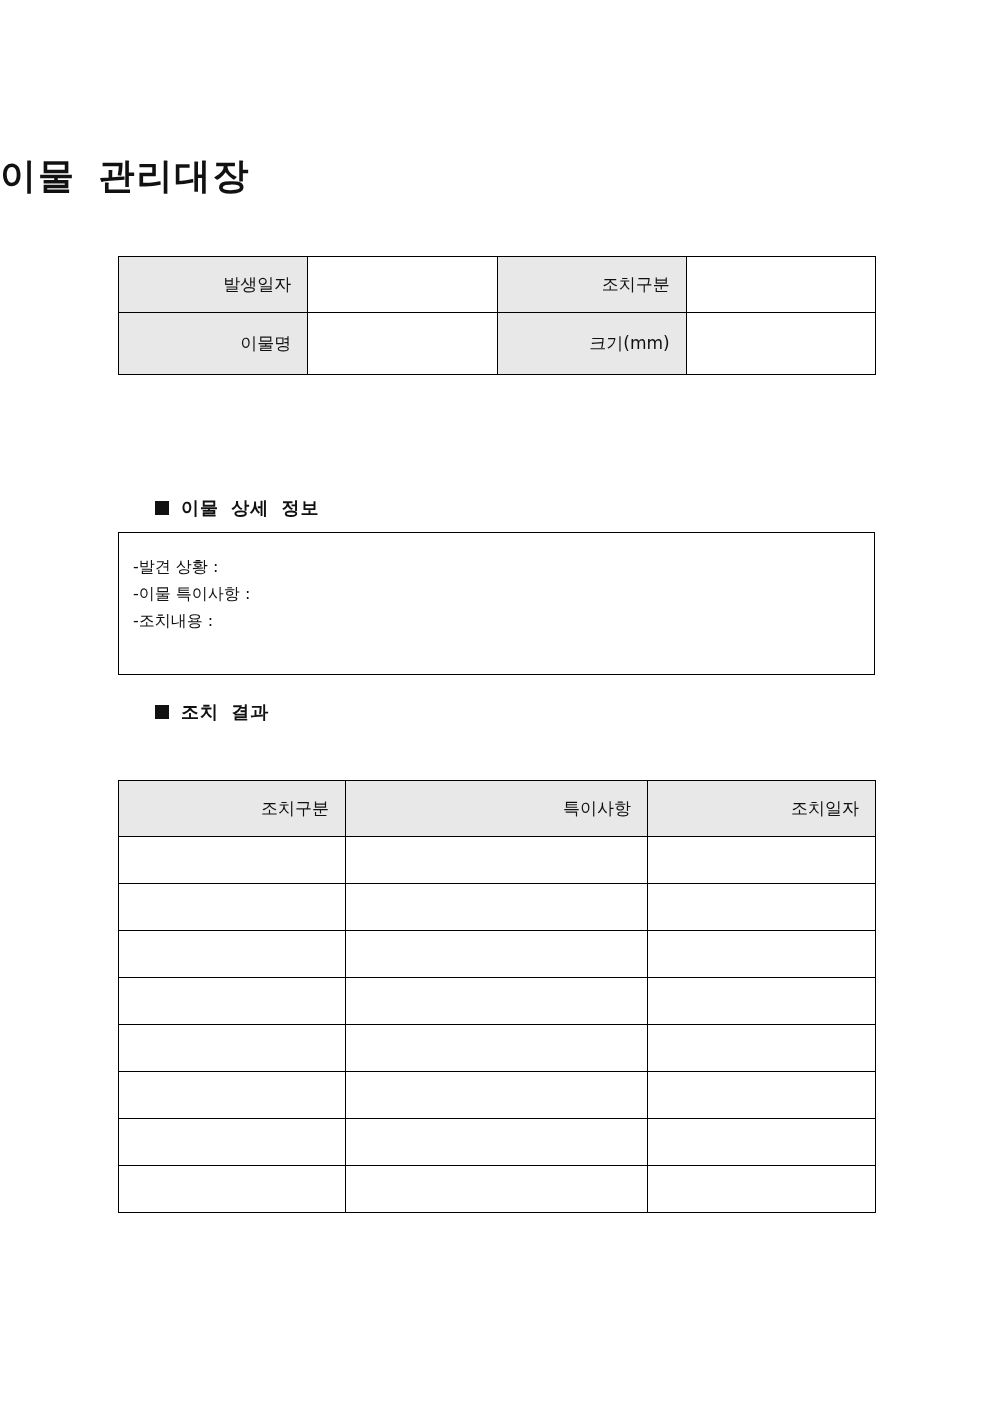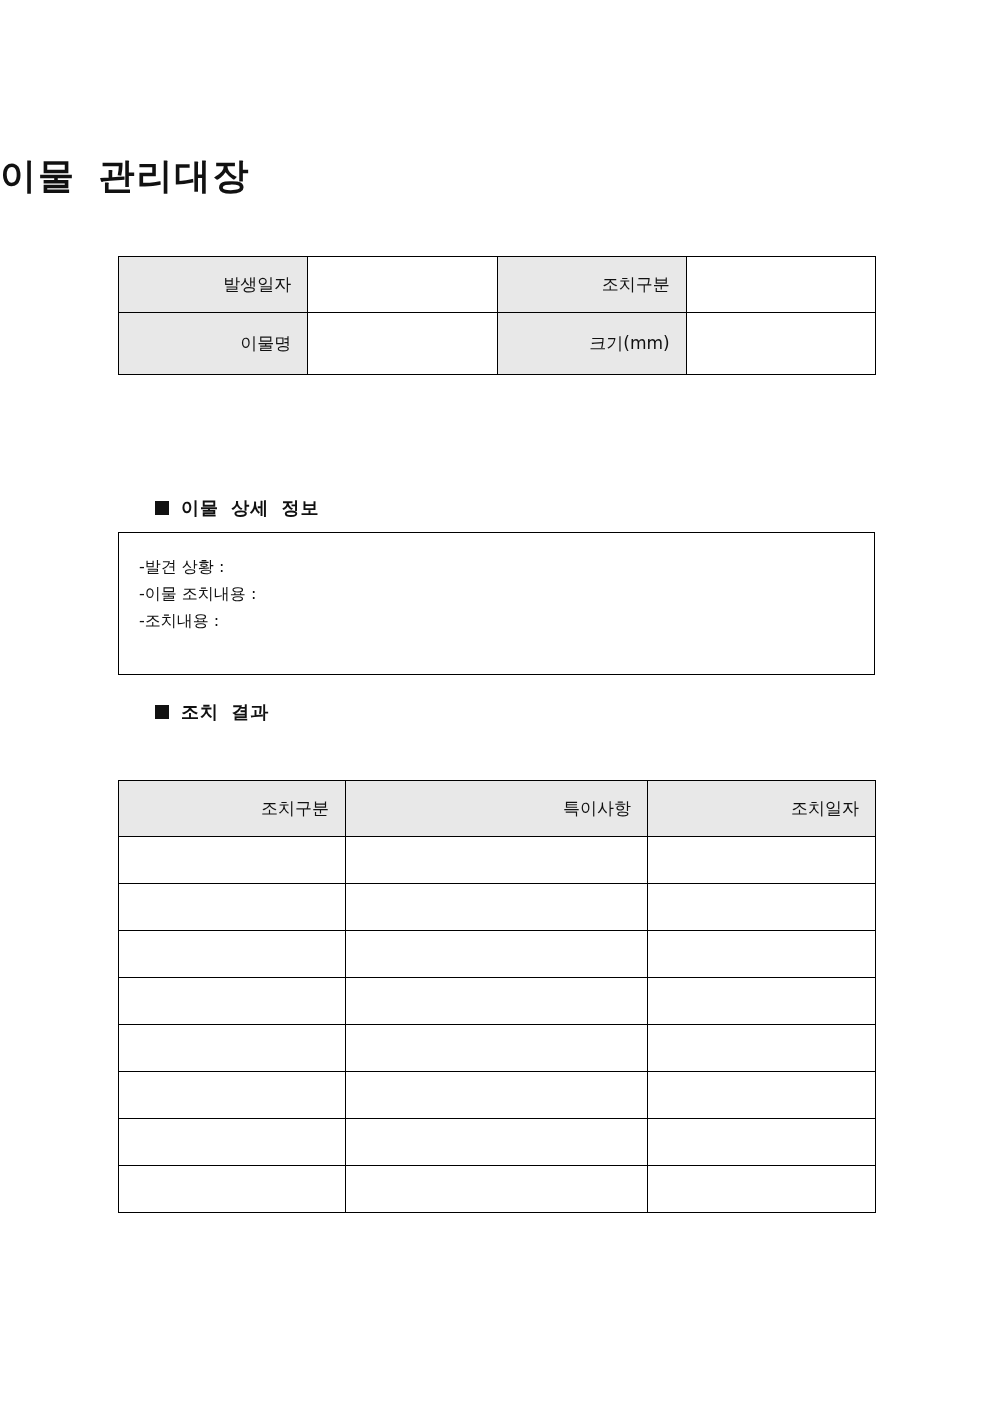--- a/index.html
+++ b/index.html
@@ -23,21 +23,21 @@
     .info-table tr.r3 { height: 61px; }
     .section-heading {
       position: absolute; left: 118px; font-size: 18px; font-weight: bold;
       display: flex; align-items: center; letter-spacing: 1px; word-spacing: 5px; margin-left: 37px;
     }
     .square-icon { display: inline-block; width: 14px; height: 14px; background: #111; margin-right: 12px; }
     .detail-box {
       position: absolute; left: 118px; top: 532px; width: 755px; height: 141px;
       border: 1.5px solid #000; box-sizing: content-box;
     }
-    .detail-lines { position: absolute; left: 20px; top: 20px; font-size: 16px; line-height: 27px; }
+    .detail-lines { position: absolute; left: 14px; top: 20px; font-size: 16px; line-height: 27px; }
     .detail-line { white-space: pre; }
     .result-table { left: 118px; top: 780px; width: 757px; }
     .result-table tr.head { height: 54px; border-radius: 13px; }
     .result-table tr.data { height: 47px; }
     .cell-empty { background: #fff; }
   </style>
 </head>
 <body>
 
 <div class="title">이물 관리대장</div>
@@ -66,21 +66,21 @@
   </table>
 
 <div class="section-heading" style="top:496px;">
   <span class="square-icon"></span>
   <span>이물 상세 정보</span>
 </div>
 
 <div class="detail-box">
   <div class="detail-lines">
     <div class="detail-line">-발견 상황 :</div>
-    <div class="detail-line">-이물 조치내용 :</div>
+    <div class="detail-line">-이물 특이사항 :</div>
     <div class="detail-line">-조치내용 :</div>
   </div>
 </div>
 
 <div class="section-heading" style="top:700px;">
   <span class="square-icon"></span>
   <span>조치 결과</span>
 </div>
 
 <table class="result-table">

